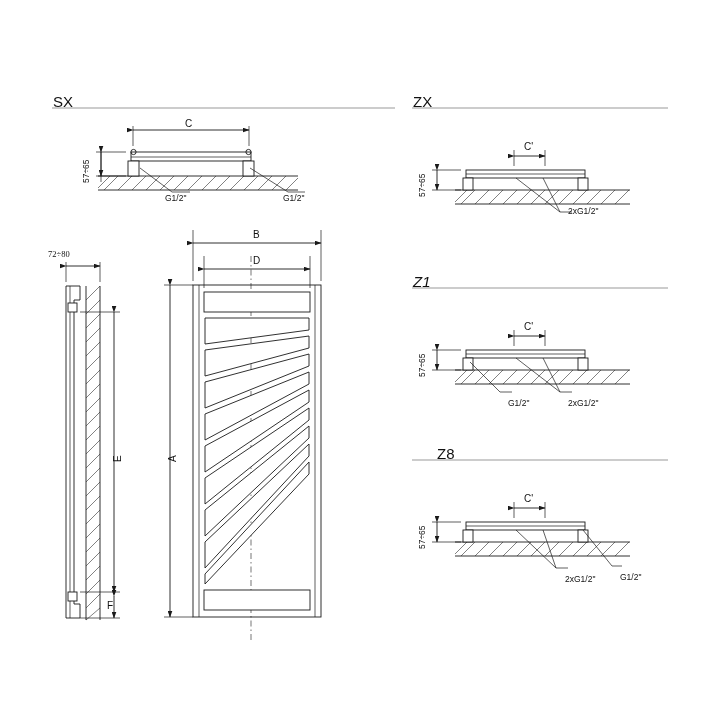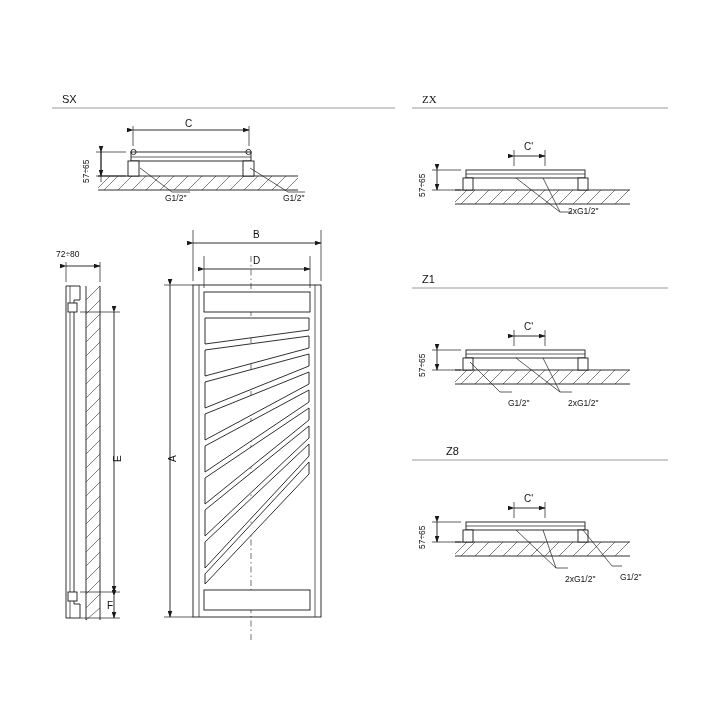--- a/index.html
+++ b/index.html
@@ -9,21 +9,21 @@
   .lbl.sm{font-size:8.5px;}
   .lbl.rot{transform-origin:0 0;}
   svg{position:absolute;left:0;top:0;width:720px;height:720px;overflow:visible;}
   .ln{stroke:#1a1a1a;stroke-width:0.9;fill:none;}
   .ln.thin{stroke-width:0.7;}
   .ln.dash{stroke-dasharray:6 3 1.5 3;stroke-width:0.6;}
   .hatch{stroke:#1a1a1a;stroke-width:0.55;}
   .sep{stroke:#6f6f6f;stroke-width:0.7;}
   .fillw{fill:#ffffff;}
   .arrowhead{fill:#1a1a1a;}
-  .sectitle{font-size:11px;color:#111;margin-left:9px;}
+  .sectitle{font-size:15px;color:#111;}
 </style>
 </head>
 <body>
 
 <div class="stage">
 
   <svg viewBox="0 0 720 720">
     <defs>
       <marker id="ah" markerWidth="8" markerHeight="6" refX="7.5" refY="3" orient="auto" markerUnits="userSpaceOnUse">
         <path d="M0,0 L8,3 L0,6 z" class="arrowhead"></path>
@@ -256,30 +256,30 @@
     <line class="ln" x1="514" y1="508" x2="545" y2="508" marker-start="url(#ahs)" marker-end="url(#ahs)"></line>
 
     <line class="ln thin" x1="516" y1="530" x2="556" y2="568"></line>
     <line class="ln thin" x1="543" y1="530" x2="556" y2="568"></line>
     <line class="ln thin" x1="556" y1="568" x2="568" y2="568"></line>
     <line class="ln thin" x1="583" y1="530" x2="612" y2="566"></line>
     <line class="ln thin" x1="612" y1="566" x2="622" y2="566"></line>
   </svg>
 
   <div class="lbl sectitle" style="left:53px;top:93px;">SX</div>
-  <div class="lbl sectitle" style="left:413px;top:93px;font-family:Liberation Serif, serif;">ZX</div>
-  <div class="lbl sectitle" style="left:413px;top:273px;">Z1</div>
+  <div class="lbl sectitle" style="left:413px;top:93px;">ZX</div>
+  <div class="lbl sectitle" style="left:413px;top:273px;font-style:italic;">Z1</div>
   <div class="lbl sectitle" style="left:437px;top:445px;">Z8</div>
 
   <div class="lbl" style="left:185px;top:118px;">C</div>
   <div class="lbl sm rot" style="left:81px;top:183px;transform:rotate(-90deg);">57÷65</div>
   <div class="lbl sm" style="left:165px;top:193px;">G1/2"</div>
   <div class="lbl sm" style="left:283px;top:193px;">G1/2"</div>
 
-  <div class="lbl sm" style="left:56px;top:249px;">72÷80</div>
+  <div class="lbl sm" style="left:48px;top:249px;font-family:Liberation Serif, serif;">72÷80</div>
   <div class="lbl rot" style="left:112px;top:462px;transform:rotate(-90deg);">E</div>
   <div class="lbl" style="left:107px;top:600px;">F</div>
 
   <div class="lbl" style="left:253px;top:229px;">B</div>
   <div class="lbl" style="left:253px;top:255px;">D</div>
   <div class="lbl rot" style="left:167px;top:462px;transform:rotate(-90deg);">A</div>
 
   <div class="lbl sm rot" style="left:417px;top:197px;transform:rotate(-90deg);">57÷65</div>
   <div class="lbl" style="left:524px;top:141px;">C'</div>
   <div class="lbl sm" style="left:568px;top:206px;">2xG1/2"</div>

